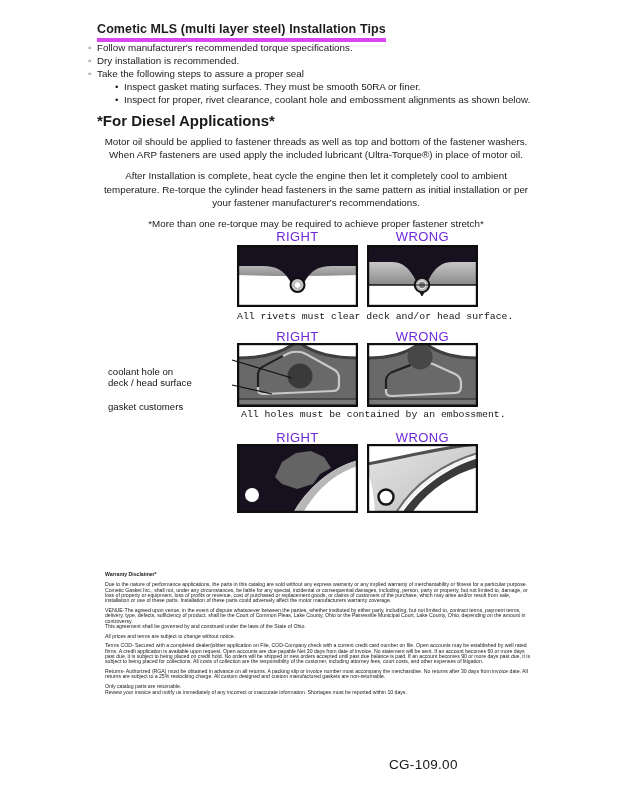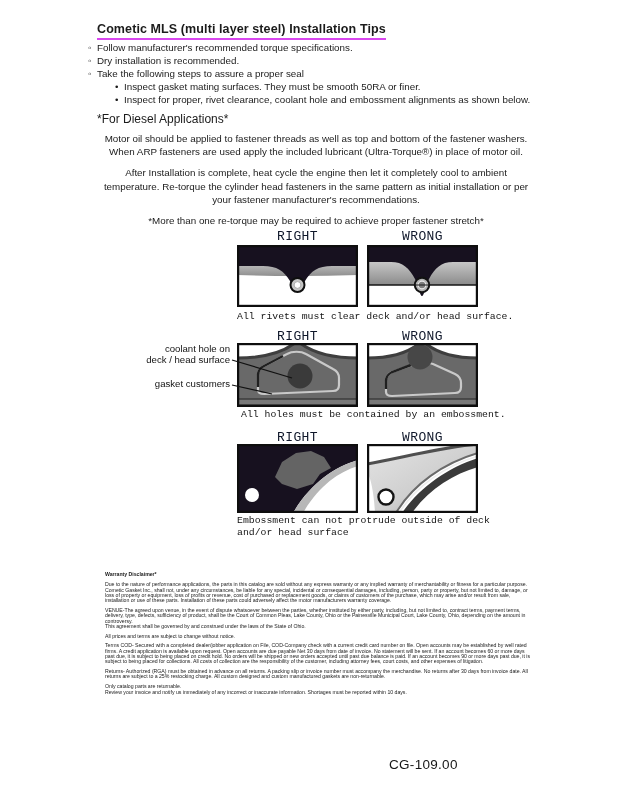--- a/index.html
+++ b/index.html
@@ -1,29 +1,29 @@
 <!DOCTYPE html>
 <html><head>
 <meta charset="utf-8">
 <style>
   html,body{margin:0;padding:0;background:#fff;}
   .page{position:relative;width:618px;height:800px;background:#ffffff;overflow:hidden;
         font-family:"Liberation Sans", sans-serif;color:#1b1b1b;}
   .abs{position:absolute;}
-  .title{font-size:12.5px;font-weight:bold;letter-spacing:.1px;border-bottom:2px solid #d946ef;
+  .title{font-size:12.5px;font-weight:bold;letter-spacing:.1px;border-bottom:4px solid #d946ef;
          padding-bottom:2px;display:inline-block;}
   .tips{font-size:9.8px;line-height:13px;}
   .tip-row{display:flex;}
   .tip-row .mk{width:9px;flex:0 0 9px;}
   .tip-row.sub{margin-left:27px;}
-  .d-head{font-size:12px;font-weight:normal;}
+  .d-head{font-size:15px;font-weight:bold;}
   .body-par{font-size:9.8px;line-height:13.2px;margin:0 0 8px 0;text-align:center;}
-  .fw-label{position:absolute;font-size:13px;letter-spacing:.4px;text-align:center;color:#0f172a;font-family:Liberation Mono, monospace;}
+  .fw-label{position:absolute;font-size:13px;letter-spacing:.4px;text-align:center;color:#6d28d9;}
   .fig-caption{position:absolute;font-size:9.8px;line-height:11.5px;color:#131313;white-space:pre-line;font-family:Liberation Mono, monospace;}
-  .anno{position:absolute;font-size:9.6px;line-height:11px;text-align:right;color:#131313;white-space:pre-line;}
+  .anno{position:absolute;font-size:9.6px;line-height:11px;text-align:left;color:#131313;white-space:pre-line;margin-top:23px;}
   .legal{position:absolute;font-size:5.2px;line-height:5.3px;color:#222;width:430px;letter-spacing:-0.02px;}
   .legal .lg-head{font-weight:bold;margin-bottom:5px;}
   .legal .lg-par{margin-bottom:4.5px;white-space:pre-line;}
   .pageno{position:absolute;font-size:13.5px;letter-spacing:.3px;color:#161616;text-align:right;}
   svg.figbox{display:block;}
 </style>
 </head>
 <body>
 
 <div class="page">
@@ -164,22 +164,20 @@
     <rect width="111" height="69" fill="#fff"></rect>
     <path d="M0,20 C38,13 76,3 111,0 V9 C77,19 46,40 29,69 H8 C7,50 4,34 0,28 Z" fill="url(#g3)"></path>
     <path d="M0,20 C38,13 76,3 111,0" stroke="#4f4f4f" stroke-width="3" fill="none"></path>
     <path d="M111,9 C77,19 46,40 29,69" stroke="#6a6a6a" stroke-width="2" fill="none"></path>
     <path d="M111,12 C78,22 49,42 32,69" stroke="#ededed" stroke-width="1.6" fill="none"></path>
     <path d="M111,14 C80,24 52,44 35,69 H45 C61,46 86,30 111,23 Z" fill="#3a3a3a"></path>
     <circle cx="19" cy="53" r="7.5" fill="#fff" stroke="#141414" stroke-width="2.4"></circle>
     <rect x="1" y="1" width="109" height="67" fill="none" stroke="#0e0e0e" stroke-width="2.4"></rect>
   </svg>
 
-  <div class="fig-caption" style="left:237px;top:515px;width:260px;">Embossment can not protrude outside of deck
-and/or head surface</div>
 
   <div class="legal" style="left:105px;top:572px;">
     <div class="lg-head">Warranty Disclaimer*</div>
     <div class="lg-par">Due to the nature of performance applications, the parts in this catalog are sold without any express warranty or any implied warranty of merchantability or fitness for a particular purpose.  Cometic Gasket Inc., shall not, under any circumstances, be liable for any special, incidental or consequential damages, including, person, party or property, but not limited to, damage, or loss of property or equipment, loss of profits or revenue, cost of purchased or replacement goods, or claims of customers of the purchase, which may arise and/or result from sale, installation or use of these parts.  Installation of these parts could adversely affect the motor manufacturers warranty coverage.</div>
     <div class="lg-par">VENUE-The agreed upon venue, in the event of dispute whatsoever between the parties, whether instituted by either party, including, but not limited to, contract terms, payment terms, delivery, type, defects, sufficiency of product, shall be the Court of Common Pleas, Lake County, Ohio or the Painesville Municipal Court, Lake County, Ohio, depending on the amount in controversy.
 This agreement shall be governed by and construed under the laws of the State of Ohio.</div>
     <div class="lg-par">All prices and terms are subject to change without notice.</div>
     <div class="lg-par">Terms COD- Secured with a completed dealer/jobber application on File, COD-Company check with a current credit card number on file.  Open accounts may be established by well rated firms.  A credit application is available upon request.  Open accounts are due payable Net 30 days from date of invoice.  No statement will be sent.  If an account becomes 60 or more days past due, it is subject to being placed on credit hold.  No orders will be shipped or new orders accepted until past due balance is paid.  If an account becomes 90 or more days past due, it is subject to being placed for collections.  All costs of collection are the responsibility of the customer, including attorney fees, court costs, and other expenses of litigation.</div>
     <div class="lg-par">Returns- Authorized (RGA) must be obtained in advance on all returns.  A packing slip or invoice number must accompany the merchandise.  No returns after 30 days from invoice date.  All returns are subject to a 25% restocking charge.  All custom designed and custom manufactured gaskets are non-returnable.</div>
     <div class="lg-par">Only catalog parts are returnable.

